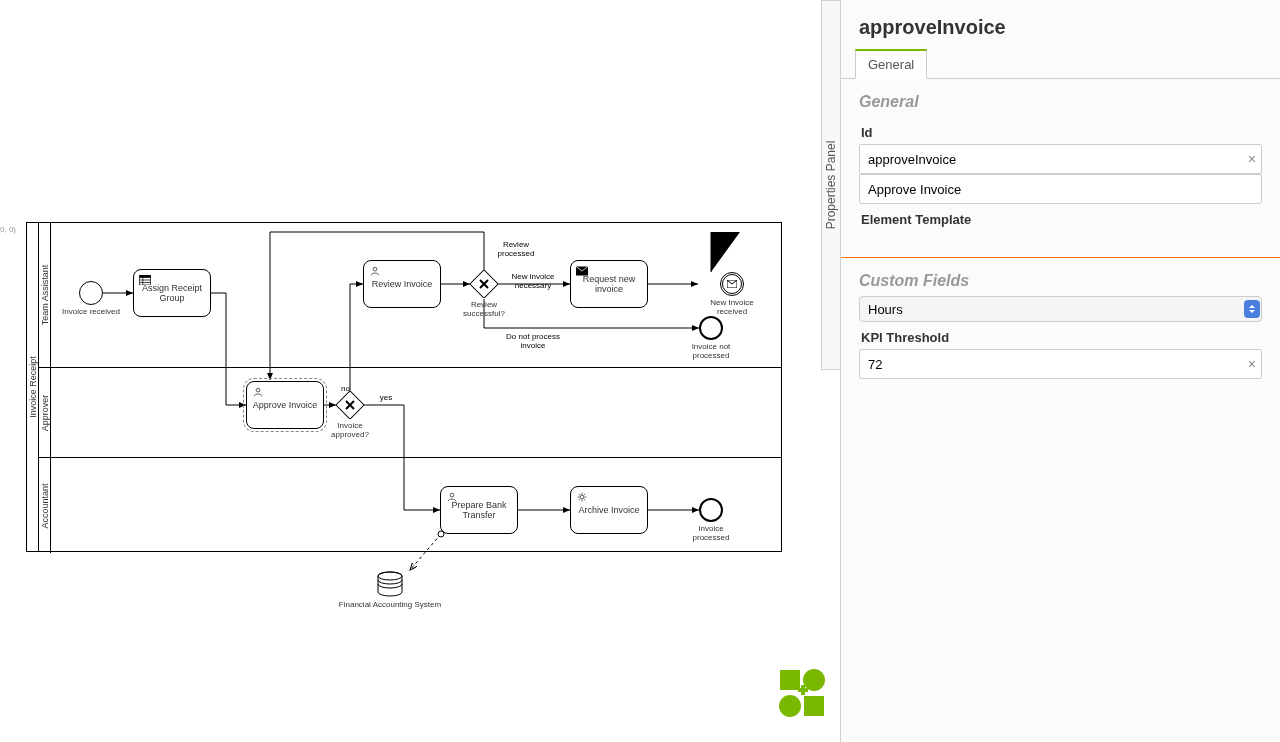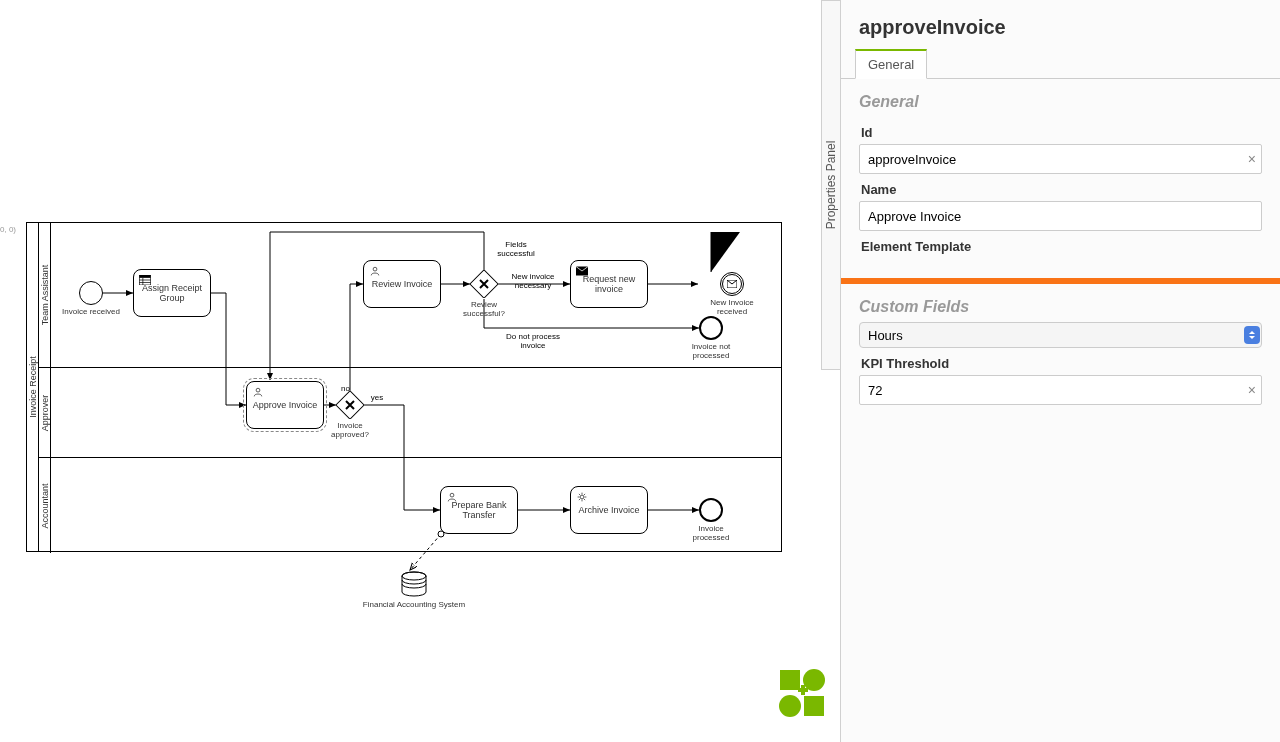--- a/index.html
+++ b/index.html
@@ -6,21 +6,21 @@
   * { box-sizing: border-box; }
   .canvas { position: absolute; left: 0; top: 0; width: 840px; height: 742px; background: #fff; }
   .props-toggle { position: absolute; left: 821px; top: 0; width: 19px; height: 370px; border: 1px solid #d0d0d0; border-right: none; background: #f8f8f8; }
   .props-toggle-label { position: absolute; top: 50%; left: 50%; transform: translate(-50%, -50%) rotate(-90deg); white-space: nowrap; font-size: 12px; color: #555; }
   .props { position: absolute; right: 0; top: 0; width: 440px; height: 742px; border-left: 1px solid #d0d0d0; background: #fbfbfb; overflow: auto; }
   .props-title { padding: 16px 18px 10px 18px; font-size: 20px; font-weight: 700; color: #333; }
   .prop-tabs { padding: 0 14px; border-bottom: 1px solid #ccc; display: flex; }
   .prop-tab { padding: 6px 12px; border: 1px solid #ccc; border-bottom: 1px solid #fff; background: #fff; font-size: 13px; color: #555; margin-bottom: -1px; border-top: 2px solid #7ab800; }
   .group-head { padding: 14px 18px 6px 18px; font-size: 16px; font-weight: 700; font-style: italic; color: #999; }
   .group { padding: 0 18px 8px 18px; }
-  .group.first { border-bottom: 6px solid #f97316; padding-bottom: 20px; background: #fbfbfb; }
+  .group.first { border-bottom: 1px solid #f97316; padding-bottom: 26px; background: #fbfbfb; }
   .field-label { font-size: 13px; font-weight: 600; color: #333; margin: 8px 2px 4px 2px; }
   .text-input { width: 100%; height: 30px; border: 1px solid #ccc; border-radius: 2px; padding: 0 26px 0 8px; font-size: 13px; background: #fff; }
   .input-wrap { position: relative; }
   .clear-btn { position: absolute; right: 6px; top: 50%; transform: translateY(-50%); font-size: 14px; color: #888; cursor: pointer; }
   .select-wrap { position: relative; }
   .select-input { width: 100%; height: 26px; border: 1px solid #ccc; border-radius: 4px; padding: 0 28px 0 8px; font-size: 13px; background: #f5f5f5; }
   .select-arrows { position: absolute; right: 2px; top: 50%; transform: translateY(-50%); width: 16px; height: 18px; background: #4a7fe0; border-radius: 4px; display: flex; flex-direction: column; align-items: center; justify-content: center; gap: 0; }
   .sa { width: 0; height: 0; border-left: 3px solid transparent; border-right: 3px solid transparent; }
   .sa.up { border-bottom: 3px solid #fff; margin-bottom: 1px; }
   .sa.down { border-top: 3px solid #fff; margin-top: 1px; }
@@ -222,36 +222,36 @@
         </g>
       </svg>
     <span>Archive Invoice</span>
   </div>
 
   <div class="node" style="left:699px;top:498px">
     <div class="ev-end"></div>
     <div class="ev-label">Invoice processed</div>
   </div>
 
-  <div class="node ds" style="left:400px;top:570px">
+  <div class="node ds" style="left:376px;top:570px">
     <svg width="28" height="28" viewBox="0 0 28 28">
         <ellipse cx="14" cy="6" rx="12" ry="4" fill="#fff" stroke="#000"></ellipse>
         <path d="M2,6 L2,22 A12,4 0 0 0 26,22 L26,6" fill="#fff" stroke="#000"></path>
         <ellipse cx="14" cy="6" rx="12" ry="4" fill="none" stroke="#000"></ellipse>
         <path d="M2,10 A12,4 0 0 0 26,10" fill="none" stroke="#000"></path>
         <path d="M2,14 A12,4 0 0 0 26,14" fill="none" stroke="#000"></path>
       </svg>
     <div class="ds-label">Financial Accounting System</div>
   </div>
 
-  <div class="flow-label" style="left:486px;top:240px;width:60px">Fields successful</div>
+  <div class="flow-label" style="left:486px;top:240px;width:60px">Review processed</div>
   <div class="flow-label" style="left:503px;top:272px;width:60px">New invoice necessary</div>
   <div class="flow-label" style="left:498px;top:332px;width:70px">Do not process invoice</div>
   <div class="flow-label" style="left:330px;top:384px;width:20px;text-align:right">no</div>
-  <div class="flow-label" style="left:367px;top:393px;width:20px;text-align:center">yes</div>
+  <div class="flow-label" style="left:376px;top:393px;width:20px;text-align:center">yes</div>
 
   <div class="logo">
     <svg viewBox="0 0 50 50">
         <g fill="#7ab800">
           <rect x="2" y="2" width="20" height="20"></rect>
           <circle cx="36" cy="12" r="11"></circle>
           <circle cx="12" cy="38" r="11"></circle>
           <rect x="26" y="28" width="20" height="20"></rect>
           <rect x="20" y="20" width="10" height="4"></rect>
           <rect x="23" y="17" width="4" height="10"></rect>
@@ -271,21 +271,20 @@
   </div>
 
   <div class="group-head">General</div>
   <div class="group first">
     <div class="field-label">Id</div>
     <div class="input-wrap">
       <input class="text-input" value="approveInvoice" style="">
       <span class="clear-btn">×</span>
     </div>
 
-    <div class="field-label">Name</div>
     <div class="input-wrap">
       <input class="text-input" value="Approve Invoice" style="">
     </div>
 
     <div class="field-label">Element Template</div>
   </div>
 
   <div class="group-head">Custom Fields</div>
   <div class="group">
     <div class="select-wrap">

